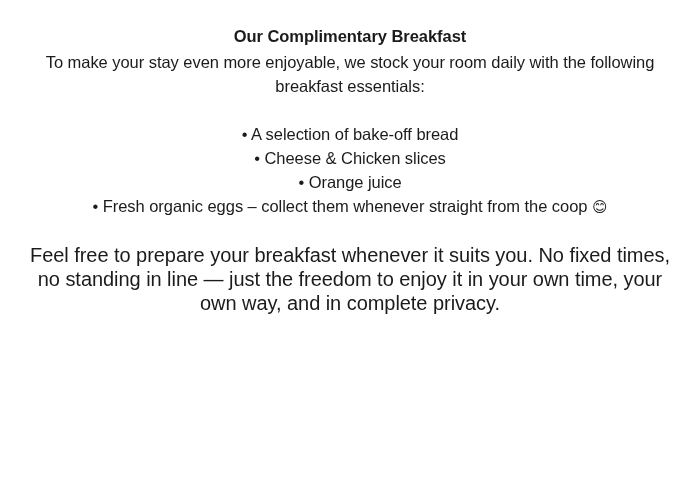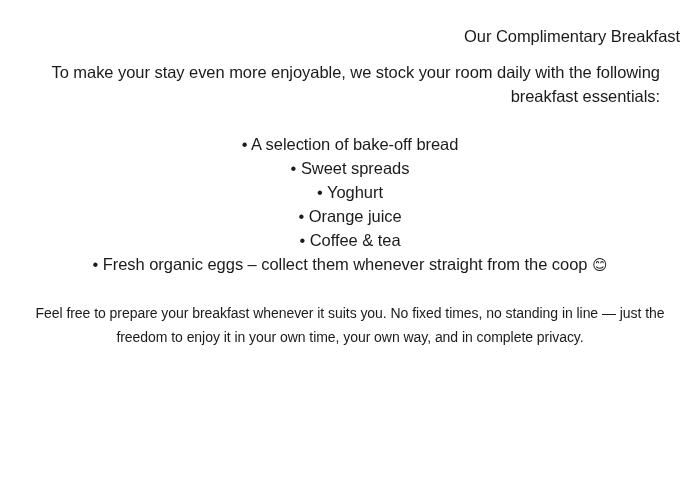--- a/index.html
+++ b/index.html
@@ -19,33 +19,33 @@
   .page {
     width: 700px;
     height: 500px;
     box-sizing: border-box;
     padding: 24px 20px 0 20px;
     display: block;
   }
 
   .doc-title {
     font-size: 16.5px;
-    font-weight: normal;
-    text-align: right;
+    font-weight: bold;
+    text-align: center;
     line-height: 24px;
     margin: 0 0 0 0;
     letter-spacing: -0.05px;
   }
 
   .intro {
     width: 620px;
-    margin: 12px auto 0 auto;
+    margin: 2px auto 0 auto;
     font-size: 16.5px;
     font-weight: normal;
-    text-align: right;
+    text-align: center;
     line-height: 24px;
     letter-spacing: -0.05px;
   }
 
   .spacer {
     height: 24px;
     line-height: 24px;
     font-size: 16.5px;
   }
 
@@ -70,44 +70,42 @@
 
   .emoji {
     display: inline;
     font-family: "DejaVu Sans", sans-serif;
     font-size: 15px;
   }
 
   .outro {
     width: 650px;
     margin: 0 auto;
-    font-size: 14px;
+    font-size: 20px;
     font-weight: normal;
     text-align: center;
     line-height: 24px;
     letter-spacing: -0.05px;
   }
 </style>
 </head>
 <body style="background: rgb(255, 255, 255); color: rgb(27, 27, 27);">
 
 <div class="page">
 
   <h1 class="doc-title">Our Complimentary Breakfast</h1>
 
   <p class="intro">To make your stay even more enjoyable, we stock your room daily with the following breakfast essentials:</p>
 
   <div class="spacer">&nbsp;</div>
 
   <ul class="bullet-list">
     <li><span class="bullet-dot">•</span> <span>A selection of bake-off bread</span></li>
-    <li><span class="bullet-dot">•</span> <span>Sweet spreads</span></li>
-    <li><span class="bullet-dot">•</span> <span>Yoghurt</span></li>
+    <li><span class="bullet-dot">•</span> <span>Cheese &amp; Chicken slices</span></li>
     <li><span class="bullet-dot">•</span> <span>Orange juice</span></li>
-    <li><span class="bullet-dot">•</span> <span>Coffee &amp; tea</span></li>
     <li><span class="bullet-dot">•</span> <span>Fresh organic eggs – collect them whenever straight from the coop</span> <span class="emoji">😊</span></li>
   </ul>
 
   <div class="spacer">&nbsp;</div>
 
   <p class="outro">Feel free to prepare your breakfast whenever it suits you. No fixed times, no standing in line — just the freedom to enjoy it in your own time, your own way, and in complete privacy.</p>
 
 </div>
 
 </body></html>

